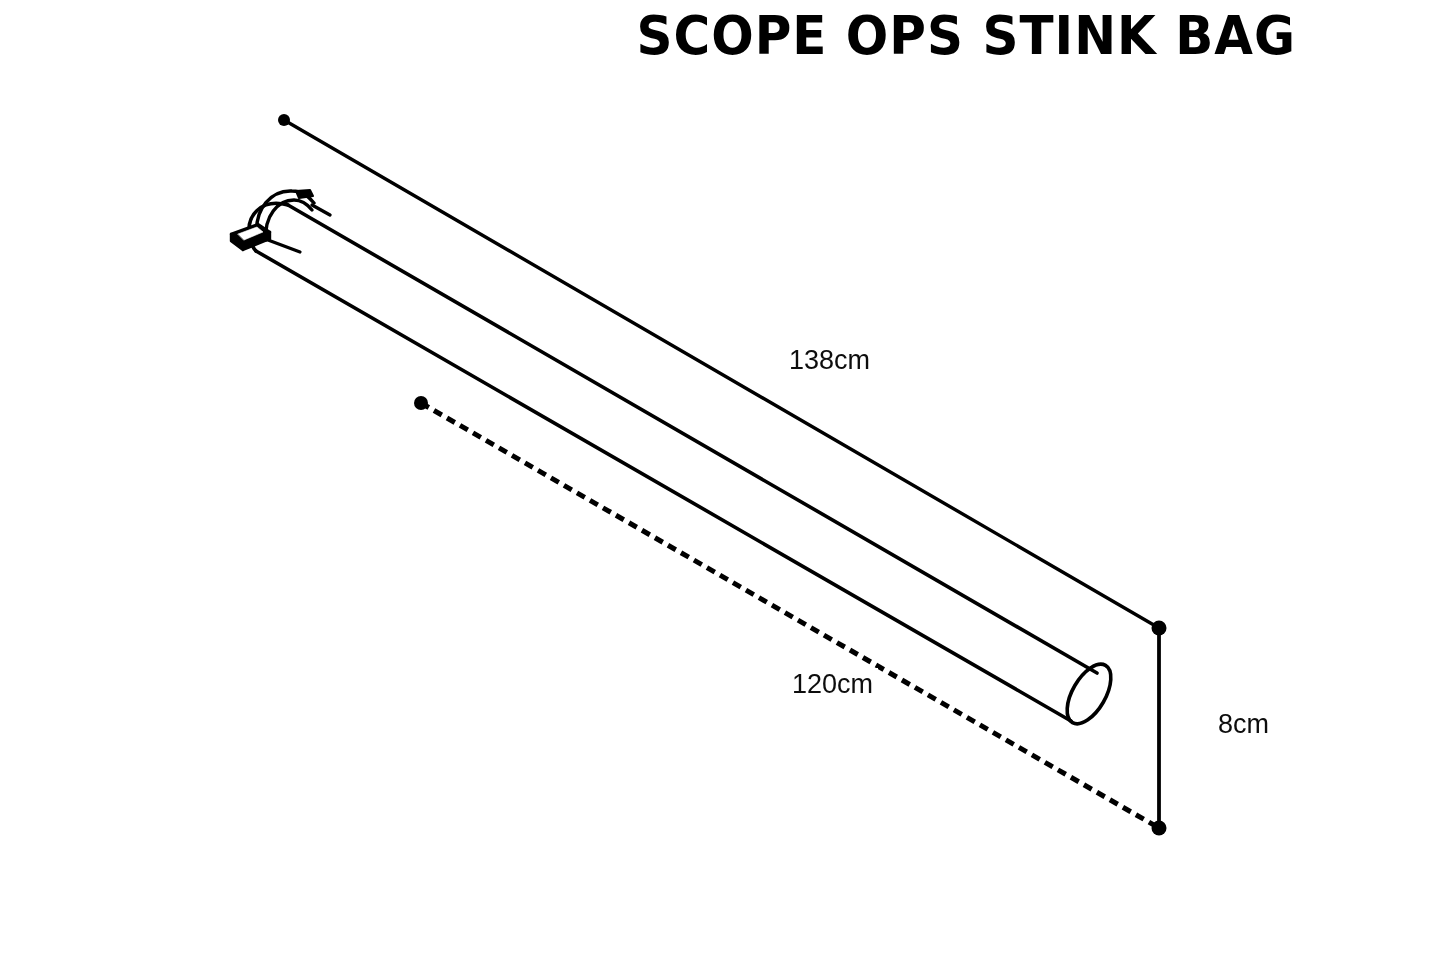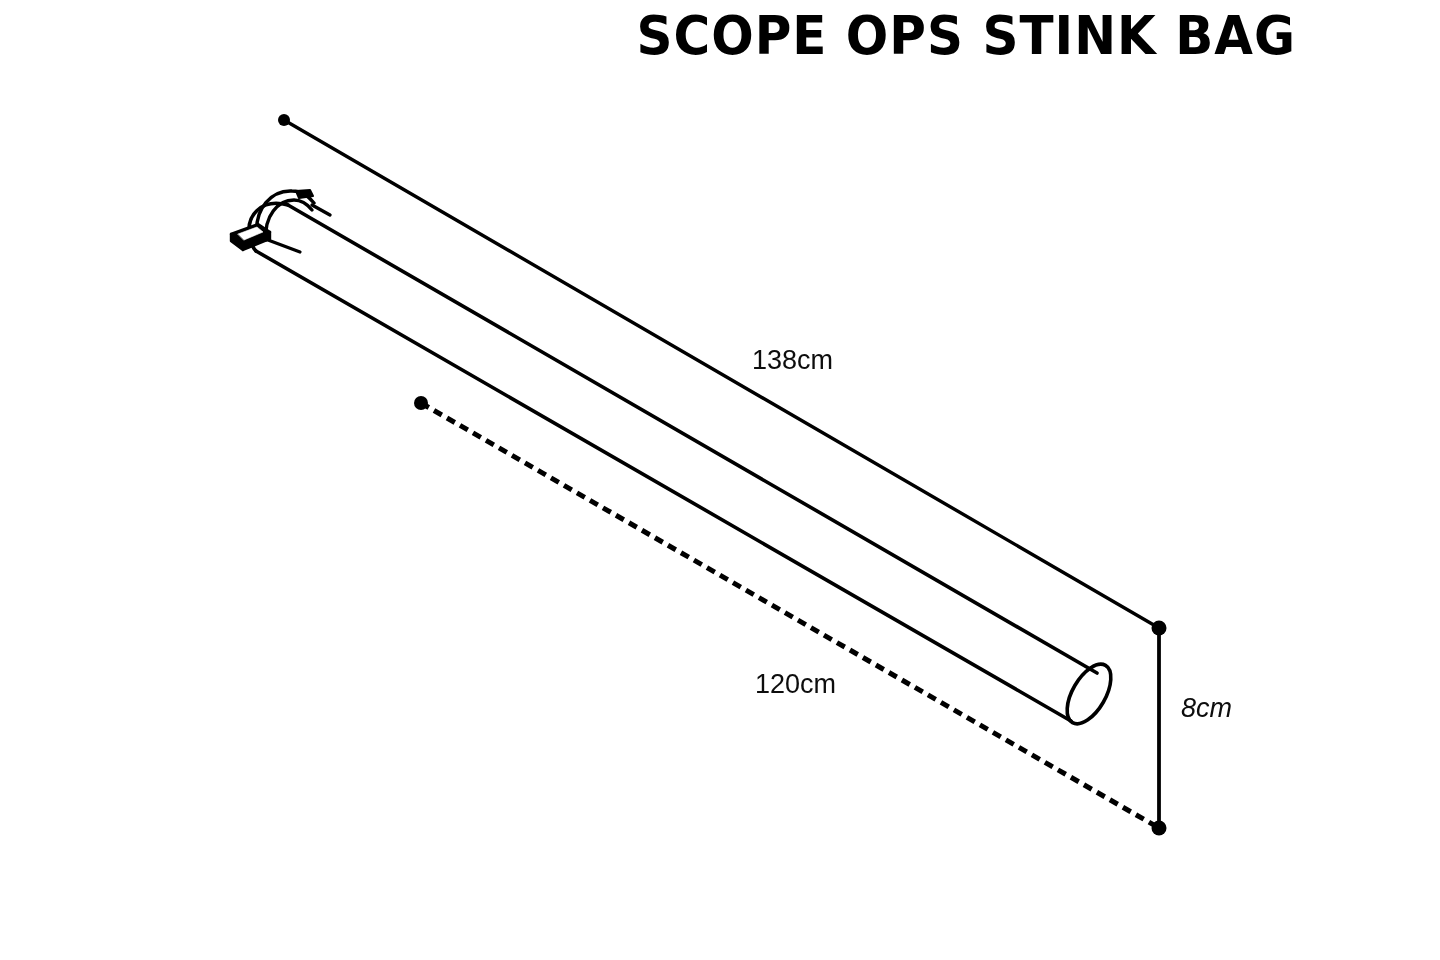--- a/index.html
+++ b/index.html
@@ -41,24 +41,25 @@
     -webkit-font-smoothing: none;
   }
   .dim-label {
     position: absolute;
     font-family: "Liberation Sans", sans-serif;
     font-size: 27px;
     color: #0d0d0d;
     white-space: nowrap;
     background: #ffffff;
     padding: 1px 5px;
+    margin-left: 37px;
   }
   #label-138 { left: 747px; top: 344px; }
   #label-120 { left: 750px; top: 668px; }
-  #label-8   { left: 1176px; top: 692px; font-style: italic; }
+  #label-8   { left: 1176px; top: 708px; }
 </style>
 </head>
 <body>
 
 <div id="stage">
 
   <svg id="diagram-svg" viewBox="0 0 1440 960">
 
     <g>
       <line x1="284" y1="120" x2="1159" y2="628" stroke="#000000" stroke-width="3.4" stroke-linecap="round"></line>

